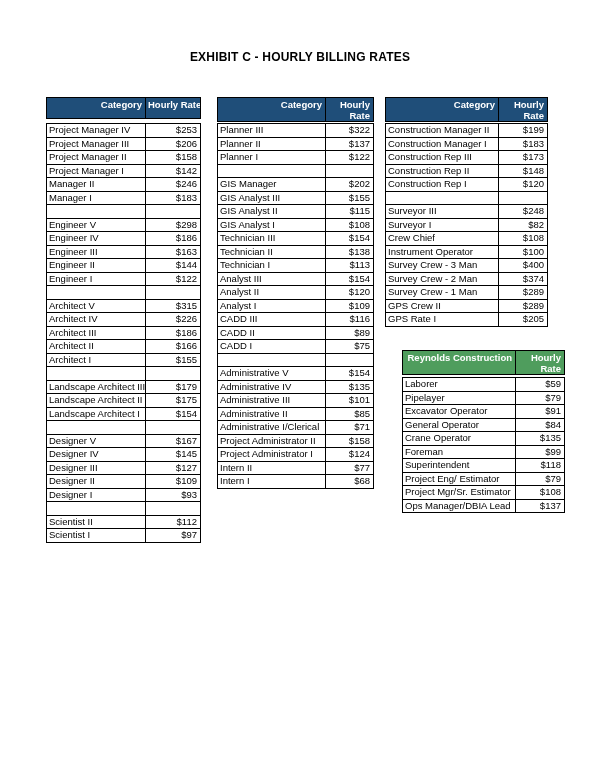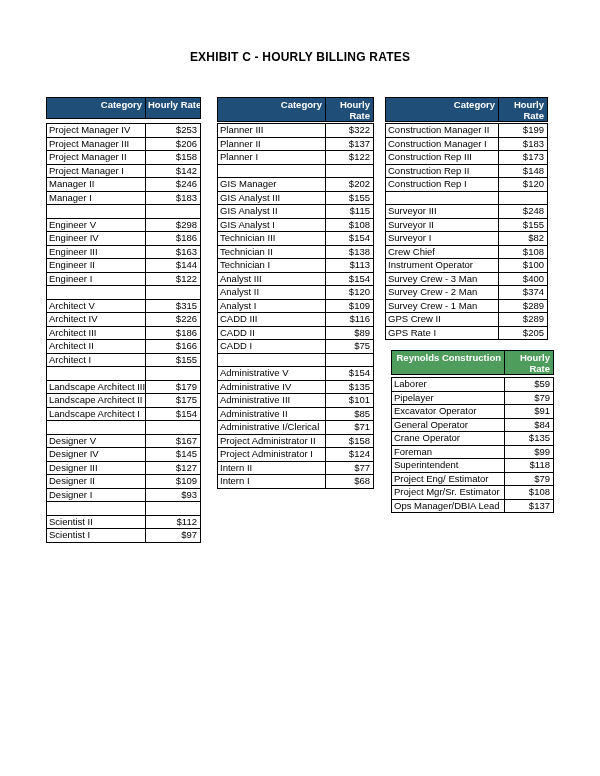--- a/index.html
+++ b/index.html
@@ -16,21 +16,21 @@
     top:50px; left:0; width:100%;
     text-align:center;
     font-size:12px;
     font-weight:bold;
     letter-spacing:0.2px;
   }
   .rate-table { position:absolute; }
   .t1 { left:46px;  top:97px;  width:154px; }
   .t2 { left:217px; top:97px;  width:156px; }
   .t3 { left:385px; top:97px;  width:162px; }
-  .t4 { left:377px; top:350px; width:162px;padding-left:14px; }
+  .t4 { left:388px; top:350px; width:162px;padding-left:14px; }
 
   table { border-collapse:collapse; table-layout:fixed; width:100%; }
 
   
   .thead th {
     border:1px solid #000;
     color:#ffffff;
     font-size:9.5px;
     font-weight:bold;
     vertical-align:top;
@@ -391,24 +391,20 @@
           </tr>
           <tr>
             <td class="cat"></td>
             <td class="rate"></td>
           </tr>
           <tr>
             <td class="cat">Surveyor III</td>
             <td class="rate">$248</td>
           </tr>
           <tr>
-            <td class="cat">Surveyor II</td>
-            <td class="rate">$155</td>
-          </tr>
-          <tr>
             <td class="cat">Surveyor I</td>
             <td class="rate">$82</td>
           </tr>
           <tr>
             <td class="cat">Crew Chief</td>
             <td class="rate">$108</td>
           </tr>
           <tr>
             <td class="cat">Instrument Operator</td>
             <td class="rate">$100</td>

